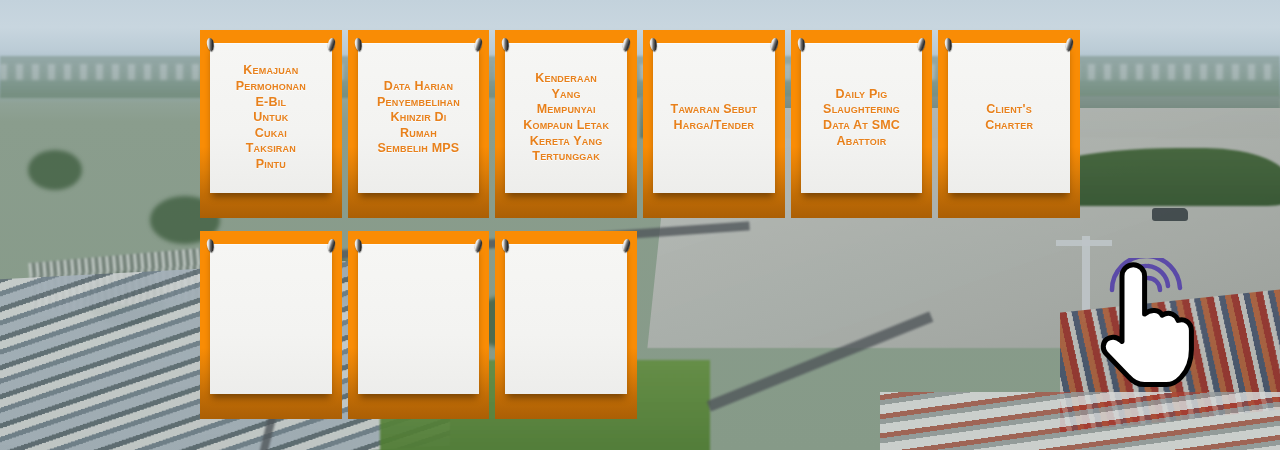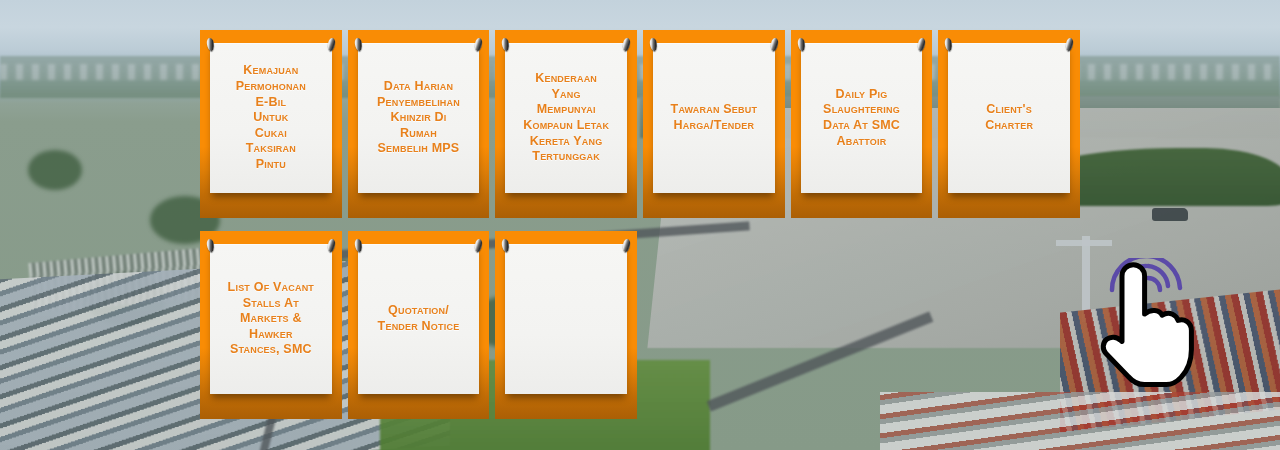--- a/index.html
+++ b/index.html
@@ -349,35 +349,28 @@
         <span class="pin right"></span>
         <div class="card-title">Client's
 Charter</div>
       </div>
     </div>
 
     <div class="panel">
       <div class="sheet">
         <span class="pin left"></span>
         <span class="pin right"></span>
-        <div class="card-title">List Of Vacant
-Stalls At
-Markets &amp;
-Hawker
-Stances, SMC</div>
-      </div>
-    </div>
-
-
-    <div class="panel">
-      <div class="sheet">
-        <span class="pin left"></span>
-        <span class="pin right"></span>
-        <div class="card-title">Quotation/
-Tender Notice</div>
+      </div>
+    </div>
+
+
+    <div class="panel">
+      <div class="sheet">
+        <span class="pin left"></span>
+        <span class="pin right"></span>
       </div>
     </div>
 
     <div class="panel">
       <div class="sheet">
         <span class="pin left"></span>
         <span class="pin right"></span>
       </div>
     </div>
 

